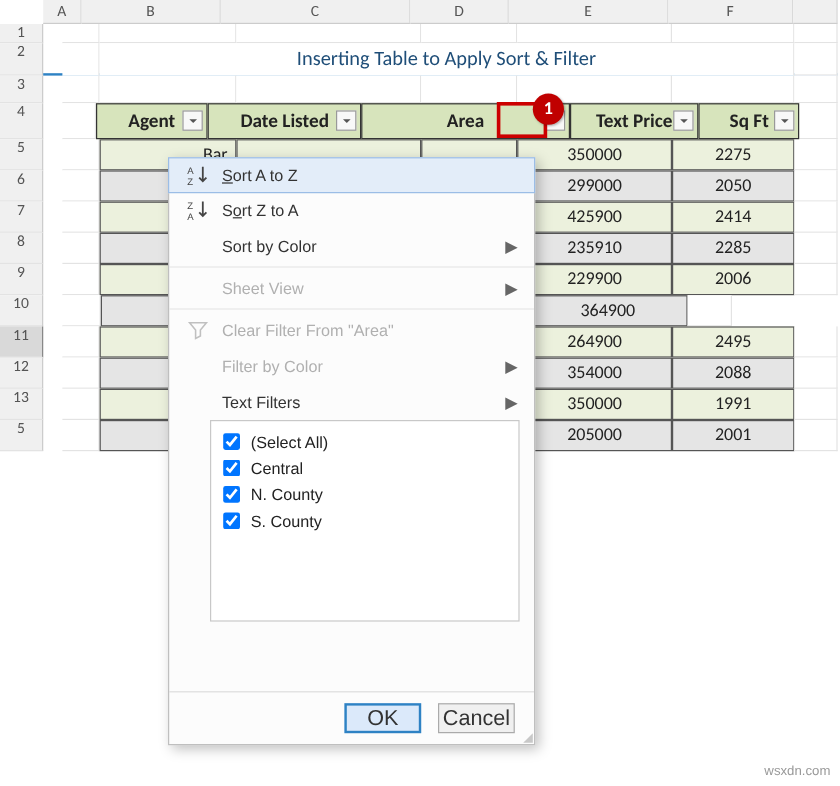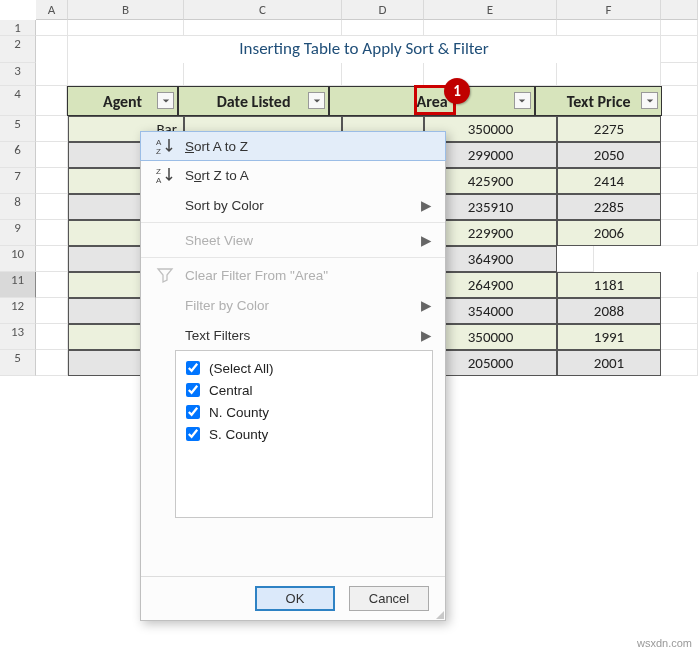--- a/index.html
+++ b/index.html
@@ -40,21 +40,21 @@
     font-size: 13px;
     color: #555;
     width: 36px;
   }
   .rowhdr.sel { background: #d9d9d9; border-right-color:#888; }
   
   .grid {
     position: absolute; top: 20px; left: 36px;
     width: 662px;
   }
-  .gridrow { display: flex; }
+  .gridrow { display: flex; padding-left: 16px; }
   .cell {
     border-right: 1px solid #e3e3e3;
     border-bottom: 1px solid #e3e3e3;
     overflow: hidden;
     white-space: nowrap;
     text-overflow: ellipsis;
     height: 26px;
     line-height: 25px;
     font-size: 15px;
     color: #222;
@@ -161,21 +161,21 @@
   }
   .fmchk { display:flex; align-items:center; gap:6px; height:22px; font-size:13.5px; color:#222; }
   .fmchk input { width:14px; height:14px; }
   .fmbtns {
     position:absolute; bottom:0; left:0; right:0;
     height:44px; border-top:1px solid #ddd;
     display:flex; justify-content:flex-end; align-items:center;
     gap:14px; padding-right:16px;
   }
   .btn {
-    width:80px; height:25px; font-size:13px;
+    width:64px; height:25px; font-size:18px;
     display:flex; align-items:center; justify-content:center;
     border:1px solid #aaa; background:#f0f0f0;
   }
   .btn.primary { background:#dbe9fa; border:2px solid #2e82c4; }
   .resizer {
     position:absolute; right:1px; bottom:1px; width:0; height:0;
     border-left:8px solid transparent;
     border-bottom:8px solid #c8c8c8;
   }
   .watermark {
@@ -269,20 +269,28 @@
         </span>
     </div>
     <div class="thcell cE">
       <span>Text Price</span>
       <span class="fbtn">
           <svg viewBox="0 0 10 10">
             <path d="M1 3 L5 7 L9 3 Z" fill="#555"></path>
           </svg>
         </span>
     </div>
+    <div class="thcell cF">
+      <span>Sq Ft</span>
+      <span class="fbtn">
+          <svg viewBox="0 0 10 10">
+            <path d="M1 3 L5 7 L9 3 Z" fill="#555"></path>
+          </svg>
+        </span>
+    </div>
     <div class="cell cFx" style="height:30px"></div>
   </div>
 
   <div id="datarows">
       <div class="gridrow" style="height: 26px;">
         <div class="cell cA"></div>
         <div class="tdcell cB " style="text-align:right;padding-right:6px">Bar</div>
         <div class="tdcell cC "></div>
         <div class="tdcell " style="width:82px"></div>
         <div class="tdcell cE ">350000</div>
@@ -332,21 +340,21 @@
         <div class="tdcell white" style="width:82px"></div>
         <div class="tdcell cE white">364900</div>
         <div class="cell cFx"></div>
       </div>
       <div class="gridrow" style="height: 26px;">
         <div class="cell cA"></div>
         <div class="tdcell cB " style="text-align:right;padding-right:6px">Bar</div>
         <div class="tdcell cC "></div>
         <div class="tdcell " style="width:82px"></div>
         <div class="tdcell cE ">264900</div>
-        <div class="tdcell cF ">1181</div>
+        <div class="tdcell cF ">2495</div>
         <div class="cell cFx"></div>
       </div>
       <div class="gridrow" style="height: 26px;">
         <div class="cell cA"></div>
         <div class="tdcell cB white" style="text-align:right;padding-right:6px">Pete</div>
         <div class="tdcell cC white"></div>
         <div class="tdcell white" style="width:82px"></div>
         <div class="tdcell cE white">354000</div>
         <div class="tdcell cF white">2088</div>
         <div class="cell cFx"></div>

